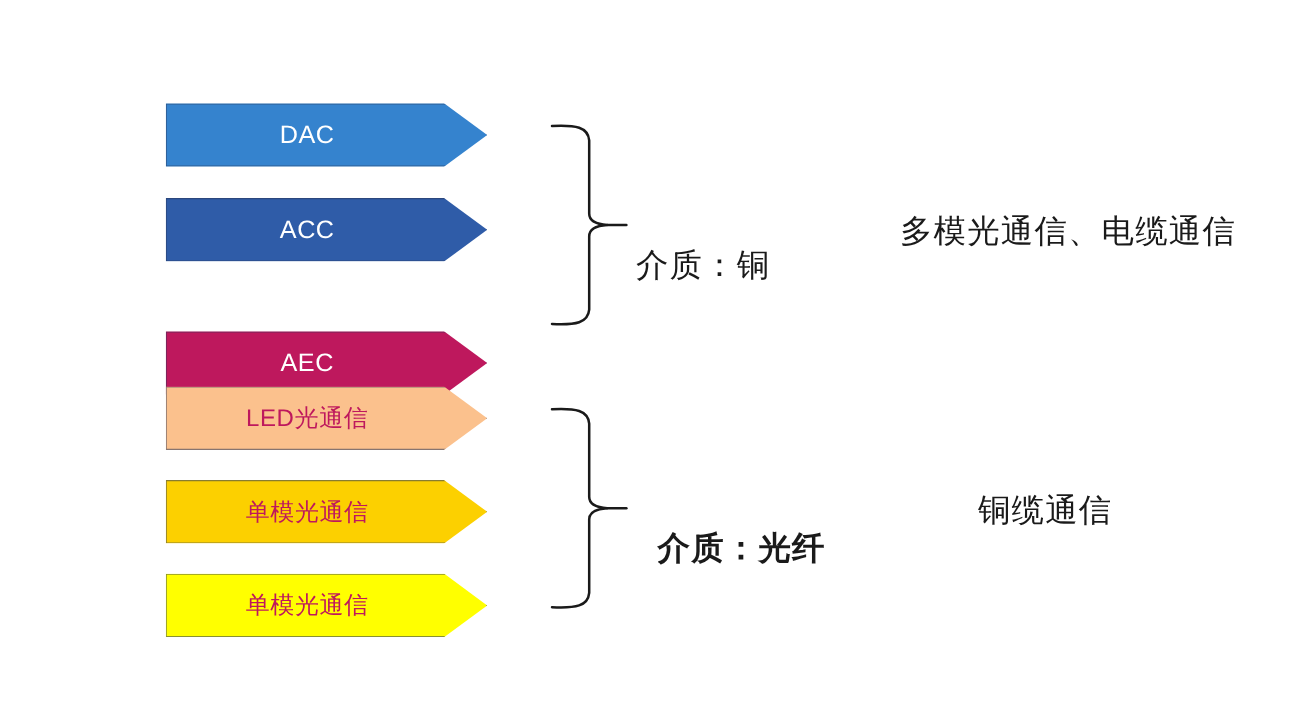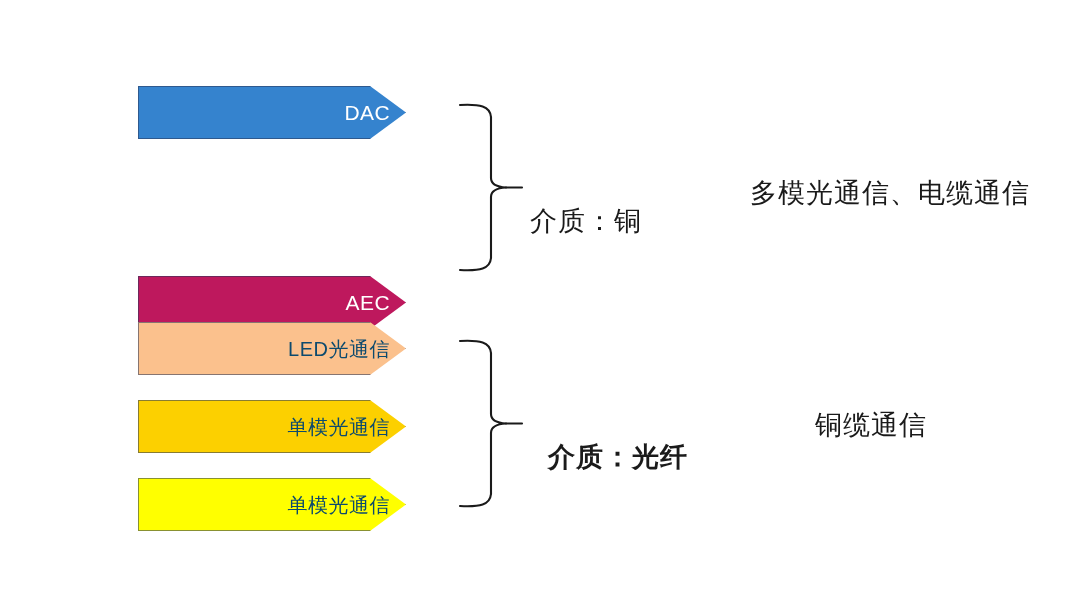--- a/index.html
+++ b/index.html
@@ -20,21 +20,21 @@
     left: 0; top: 0;
     width: 1080px;
     height: 607px;
   }
 
   
   .arrow {
     position: absolute;
     display: flex;
     align-items: center;
-    justify-content: flex-end;
+    justify-content: center;
     box-sizing: border-box;
     -webkit-clip-path: polygon(0 0, calc(100% - 36px) 0, 100% 50%, calc(100% - 36px) 100%, 0 100%);
     clip-path: polygon(0 0, calc(100% - 36px) 0, 100% 50%, calc(100% - 36px) 100%, 0 100%);
   }
   .arrow .shade {
     position: absolute;
     left: 0; top: 0; right: 0; bottom: 0;
     -webkit-clip-path: polygon(0 0, calc(100% - 36px) 0, 100% 50%, calc(100% - 36px) 100%, 0 100%);
     clip-path: polygon(0 0, calc(100% - 36px) 0, 100% 50%, calc(100% - 36px) 100%, 0 100%);
     box-shadow: inset 0 0 0 1px rgba(40,55,90,0.55);
@@ -42,21 +42,21 @@
   }
   .arrow .alabel {
     position: relative;
     z-index: 2;
     white-space: nowrap;
     line-height: 1;
     
     transform: translateX(-16px);
   }
   .arrow.light .alabel { color: #ffffff; }
-  .arrow.dark  .alabel { color: #0c4a6e; }
+  .arrow.dark  .alabel { color: #be185d; }
 
   .arrow.latin .alabel {
     font-size: 21px;
     letter-spacing: 0.4px;
   }
   .arrow.cjk .alabel {
     font-size: 20px;
     letter-spacing: 0.5px;
   }
 
@@ -79,20 +79,24 @@
 </head>
 <body>
 
 <div id="canvas">
 
   <div class="arrow light latin" style="left:138px; top:86px; width:268px; height:53px; background:#3583CE;">
     <span class="shade"></span>
     <span class="alabel">DAC</span>
   </div>
 
+  <div class="arrow light latin" style="left:138px; top:165px; width:268px; height:53px; background:#2F5CA8;">
+    <span class="shade"></span>
+    <span class="alabel">ACC</span>
+  </div>
 
   <div class="arrow light latin" style="left:138px; top:244px; width:268px; height:53px; background:#be185d;margin-top:32px;">
     <span class="shade"></span>
     <span class="alabel">AEC</span>
   </div>
 
   <div class="arrow dark cjk" style="left:138px; top:322px; width:268px; height:53px; background:#FBC18D;">
     <span class="shade"></span>
     <span class="alabel">LED光通信</span>
   </div>

